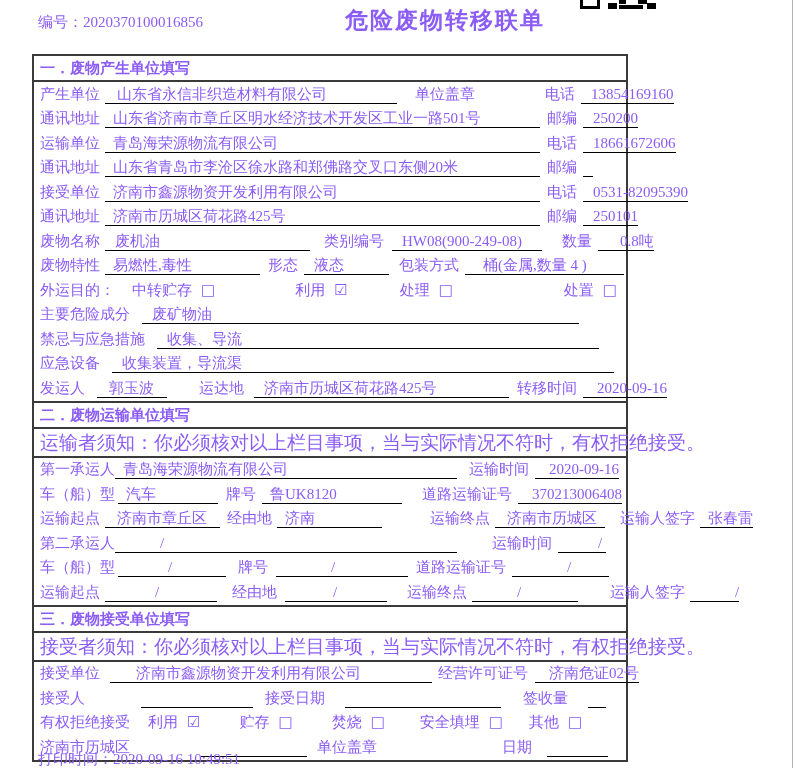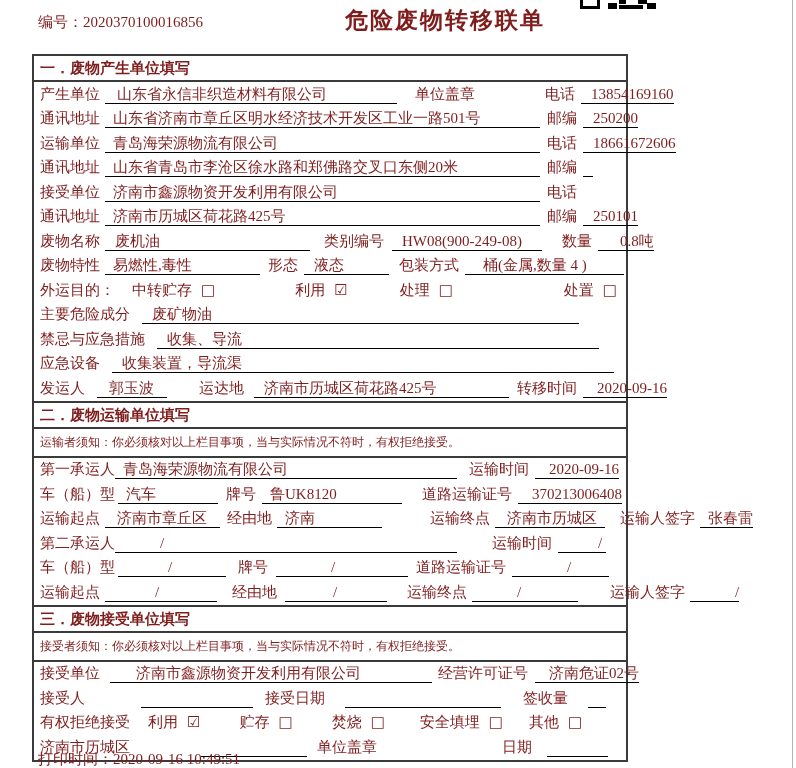--- a/index.html
+++ b/index.html
@@ -1,30 +1,30 @@
 <!DOCTYPE html>
 <html><head>
 <meta charset="utf-8">
 <style>
   html,body{margin:0;padding:0;background:#fff;}
   .page{position:relative;width:796px;height:768px;background:#ffffff;overflow:hidden;
-        font-family:"Liberation Serif","DejaVu Serif",serif;color:#7f1d1d;}
+        font-family:"Liberation Serif","DejaVu Serif",serif;color:#8b5cf6;}
   .serial{position:absolute;left:38px;top:13px;font-size:15px;white-space:nowrap;}
   .title{position:absolute;left:95px;top:5px;width:700px;text-align:center;
          font-size:23px;font-weight:bold;letter-spacing:2px;white-space:nowrap;}
   .qr{position:absolute;left:578px;top:0;width:80px;height:10px;}
   .qa{position:absolute;background:#000;}
   .qhollow{position:absolute;background:transparent;border:3px solid #000;border-top:none;box-sizing:border-box;}
   .edge{position:absolute;left:792px;top:0;width:1px;height:768px;background:#b3b3b3;}
   .form{position:absolute;left:32px;top:54px;width:596px;border:2px solid #3a3a3a;box-sizing:border-box;background:#fff;}
   .sec{border-top:2px solid #3a3a3a;}
   .sec:first-child{border-top:none;}
   .sec-hd{height:24px;line-height:24px;font-weight:bold;font-size:15px;padding-left:6px;
           border-bottom:2px solid #3a3a3a;white-space:nowrap;}
-  .notice{height:27px;line-height:27px;font-size:12px;padding-left:6px;border-bottom:2px solid #3a3a3a;white-space:nowrap;}
+  .notice{height:27px;line-height:27px;font-size:19px;padding-left:6px;border-bottom:2px solid #3a3a3a;white-space:nowrap;}
   .row{display:flex;align-items:flex-end;height:24.5px;padding:0 2px 3px 6px;font-size:15px;box-sizing:border-box;}
   .lbl{display:inline-block;height:19px;line-height:19px;white-space:nowrap;flex:none;}
   .u{display:inline-block;height:19px;line-height:19px;border-bottom:1px solid #000;
      white-space:nowrap;box-sizing:border-box;flex:none;overflow:visible;}
   .uf{flex:1 1 auto;}
   .opt{display:inline-flex;align-items:center;height:19px;line-height:19px;white-space:nowrap;flex:none;justify-content:center;}
   .olbl{white-space:nowrap;}
   .mark{font-family:"DejaVu Sans","Liberation Sans",sans-serif;font-size:15px;margin-left:9px;}
   .print{position:absolute;left:38px;top:750px;font-size:15px;white-space:nowrap;}
 </style>
@@ -80,20 +80,21 @@
         <span class="lbl" style="width:60px">通讯地址</span>
         <span class="u" style="width:435px;margin-left:5px;padding-left:8px">山东省青岛市李沧区徐水路和郑佛路交叉口东侧20米</span>
         <span class="lbl" style="width:30px;margin-left:7px">邮编</span>
         <span class="u uf" style="margin-left:6px;margin-right:35px;padding-left:10px"></span>
       </div>
 
       <div class="row">
         <span class="lbl" style="width:60px">接受单位</span>
         <span class="u" style="width:435px;margin-left:5px;padding-left:8px">济南市鑫源物资开发利用有限公司</span>
         <span class="lbl" style="width:30px;margin-left:7px">电话</span>
+        <span class="u uf" style="margin-left:6px;padding-left:10px">0531-82095390</span>
       </div>
 
       <div class="row">
         <span class="lbl" style="width:60px">通讯地址</span>
         <span class="u" style="width:435px;margin-left:5px;padding-left:8px">济南市历城区荷花路425号</span>
         <span class="lbl" style="width:30px;margin-left:7px">邮编</span>
         <span class="u uf" style="margin-left:6px;padding-left:10px">250101</span>
       </div>
 
       <div class="row">

